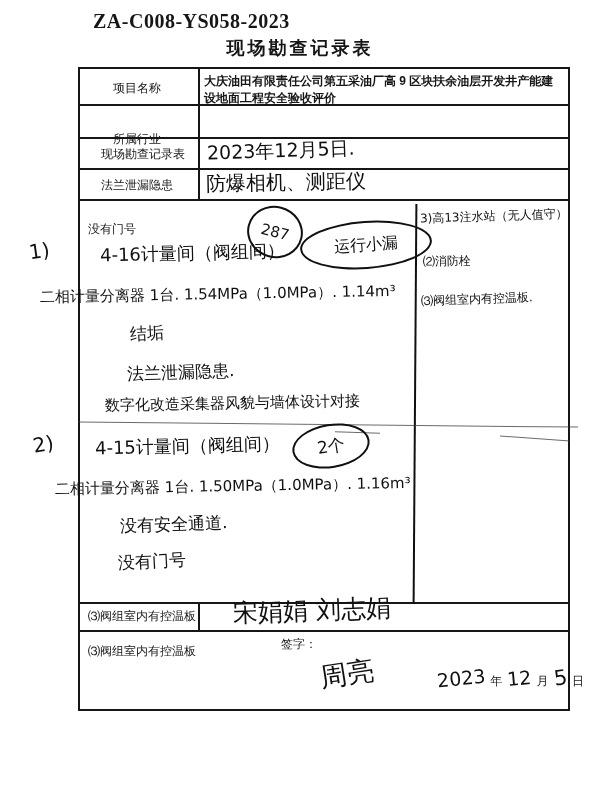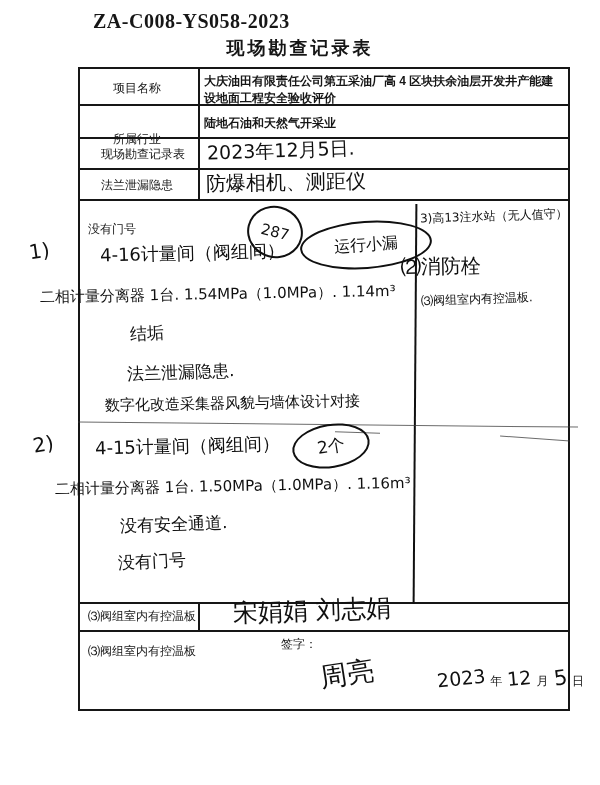--- a/index.html
+++ b/index.html
@@ -41,22 +41,21 @@
     <div class="hline" style="top:561px"></div>
     <div class="vline" style="left:118px;top:0;height:132px"></div>
     <div class="vline" style="left:118px;top:533px;height:28px"></div>
   </div>
 
   <div class="lbl" style="left:113px;top:80px">项目名称</div>
   <div class="lbl" style="left:113px;top:131px">所属行业</div>
   <div class="lbl" style="left:101px;top:146px">现场勘查记录表</div>
   <div class="lbl" style="left:101px;top:177px">法兰泄漏隐患</div>
 
-  <div class="val" style="left:204px;top:73px;width:355px">大庆油田有限责任公司第五采油厂高 4 区块扶余油层开发井产能建设地面工程安全验收评价</div>
-  <div class="val" style="left:204px;top:115px;width:355px">陆地石油和天然气开采业</div>
+  <div class="val" style="left:204px;top:73px;width:355px">大庆油田有限责任公司第五采油厂高 9 区块扶余油层开发井产能建设地面工程安全验收评价</div>
 
   <div class="hw" style="left:207px;top:138px;font-size:19px;transform:rotate(-2deg)">2023年12月5日.</div>
   <div class="hw" style="left:206px;top:169px;font-size:20px;transform:rotate(-1deg)">防爆相机、测距仪</div>
 
   <div class="lbl" style="left:88px;top:221px">没有门号</div>
 
   <div class="hw" style="left:29px;top:239px;font-size:20px;transform:rotate(-8deg)">1)</div>
   <div class="hw" style="left:33px;top:432px;font-size:20px;transform:rotate(-10deg)">2)</div>
 
   <div class="hw" style="left:100px;top:241px;font-size:18px;transform:rotate(-1.5deg)">4-16计量间（阀组间）</div>
@@ -66,21 +65,21 @@
   <div class="circ" style="left:300px;top:221px;width:128px;height:44px;transform:rotate(-4deg)">
     <span class="hw" style="position:static;font-size:16px">运行小漏</span>
   </div>
   <div class="hw" style="left:40px;top:285px;font-size:15px;transform:rotate(-1deg)">二相计量分离器 1台.    1.54MPa（1.0MPa）.    1.14m³</div>
   <div class="hw" style="left:130px;top:322px;font-size:17px;transform:rotate(-3deg)">结垢</div>
   <div class="hw" style="left:127px;top:361px;font-size:17px;transform:rotate(-2deg)">法兰泄漏隐患.</div>
   <div class="hw" style="left:105px;top:394px;font-size:15px;transform:rotate(-1deg)">数字化改造采集器风貌与墙体设计对接</div>
 
   <div class="hand-v" style="left:414px;top:204px;height:400px;transform:rotate(.4deg)"></div>
   <div class="hw" style="left:420px;top:208px;font-size:12px;transform:rotate(-2deg)">3)高13注水站（无人值守）</div>
-  <div class="hw" style="left:401px;top:253px;font-size:20px;transform:rotate(-1deg)">⑵消防栓</div>
+  <div class="hw" style="left:423px;top:253px;font-size:12px;transform:rotate(-1deg)">⑵消防栓</div>
   <div class="hw" style="left:421px;top:291px;font-size:12px;transform:rotate(-2deg)">⑶阀组室内有控温板.</div>
 
   <div class="faintline" style="left:78px;top:424px;width:500px;transform:rotate(.6deg)"></div>
   <div class="faintline" style="left:335px;top:432px;width:45px;transform:rotate(2deg)"></div>
   <div class="faintline" style="left:500px;top:438px;width:70px;transform:rotate(4deg)"></div>
 
   <div class="hw" style="left:95px;top:434px;font-size:18px;transform:rotate(-1.5deg)">4-15计量间（阀组间）</div>
   <div class="circ" style="left:292px;top:424px;width:74px;height:40px;transform:rotate(-9deg)">
     <span class="hw" style="position:static;font-size:17px">2个</span>
   </div>

